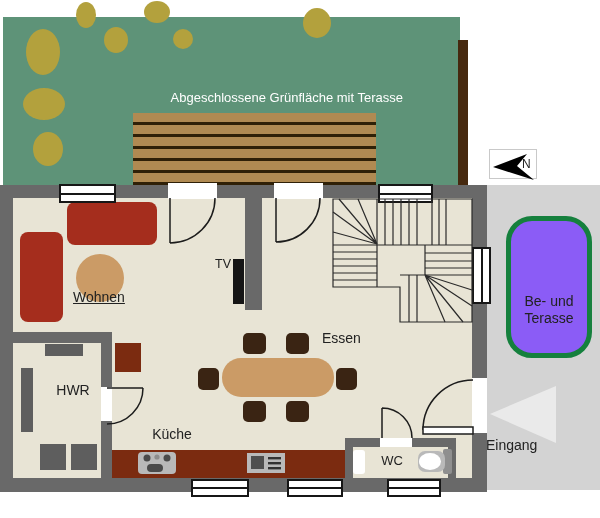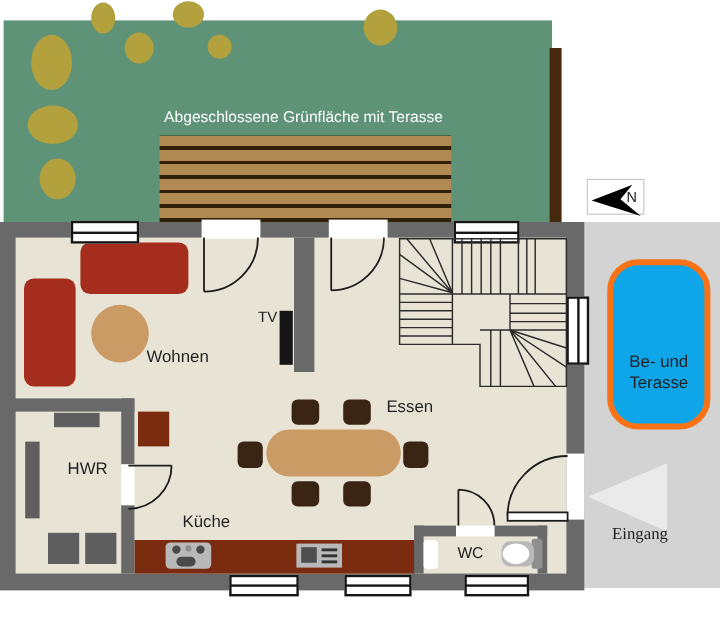--- a/index.html
+++ b/index.html
@@ -31,45 +31,45 @@
   <div class="bush" style="left:104px;top:27px;width:24px;height:26px;"></div>
   <div class="bush" style="left:144px;top:1px;width:26px;height:22px;"></div>
   <div class="bush" style="left:173px;top:29px;width:20px;height:20px;"></div>
   <div class="bush" style="left:23px;top:88px;width:42px;height:32px;"></div>
   <div class="bush" style="left:33px;top:132px;width:30px;height:34px;"></div>
   <div class="bush" style="left:303px;top:8px;width:28px;height:30px;"></div>
 
   <div class="abs" style="left:133px;top:113px;width:243px;height:72px;
               background:repeating-linear-gradient(180deg,#b08a52 0 9px,#2f2007 9px 12px);"></div>
 
-  <div class="lbl" style="left:103px;top:89px;width:300px;text-align:center;color:#fff;font-size:13px;">Abgeschlossene Grünfläche mit Terasse</div>
+  <div class="lbl" style="left:103px;top:89px;width:300px;text-align:right;color:#fff;font-size:13px;">Abgeschlossene Grünfläche mit Terasse</div>
 
   <div class="abs" style="left:458px;top:40px;width:10px;height:145px;background:#46290f;"></div>
 
   <div class="abs" style="left:489px;top:149px;width:48px;height:30px;background:#fff;border:1px solid #c9c9c9;">
     <svg width="48" height="30" viewBox="0 0 48 30">
       <polygon points="3,17 37,4 27,16 44,30" fill="#000"></polygon>
     </svg>
     <span class="lbl" style="left:32px;top:6px;font-size:12px;">N</span>
   </div>
 
   <div class="abs" style="left:487px;top:185px;width:113px;height:305px;background:#d3d3d3;"></div>
 
-  <div class="abs" style="left:506px;top:216px;width:86px;height:142px;border:5px solid #f97316;border-radius:26px;background:#0ea5e9;">
+  <div class="abs" style="left:506px;top:216px;width:86px;height:142px;border:5px solid #15803d;border-radius:26px;background:#8b5cf6;">
     <div class="lbl" style="left:0;top:72px;width:76px;text-align:center;">
       <span>Be- und</span><br>
       <span>Terasse</span>
     </div>
   </div>
 
   <svg class="abs" style="left:488px;top:384px;" width="70" height="62" viewBox="0 0 70 62">
     <polygon points="2,30 68,2 68,59" fill="#eaeaea"></polygon>
   </svg>
 
-  <div class="lbl" style="left:510px;top:437px;font-family:Liberation Serif, serif;">Eingang</div>
+  <div class="lbl" style="left:486px;top:437px;">Eingang</div>
 
   <div class="abs" style="left:0;top:185px;width:487px;height:307px;background:#696969;"></div>
   <div class="abs" style="left:13px;top:198px;width:459px;height:280px;background:#e8e4d5;"></div>
 
   <div class="abs" style="left:67px;top:202px;width:90px;height:43px;background:#a52d1d;border-radius:8px;"></div>
   <div class="abs" style="left:20px;top:232px;width:43px;height:90px;background:#a52d1d;border-radius:8px;"></div>
   <div class="abs" style="left:76px;top:254px;width:48px;height:48px;border-radius:50%;background:#cb9b66;"></div>
   <div class="abs" style="left:233px;top:259px;width:11px;height:45px;background:#151515;"></div>
 
   <div class="hwr-f" style="left:45px;top:344px;width:38px;height:12px;"></div>
@@ -148,21 +148,21 @@
     <g stroke="#1c1c1c" stroke-width="1.5" fill="none">
       <path d="M170,198 V243 M170,243 A45,45 0 0 0 215,198"></path>
       <path d="M276,198 V242 M276,242 A44,44 0 0 0 320,198"></path>
       <path d="M107,388 H143 M143,388 A36,36 0 0 1 107,424"></path>
       <path d="M382,438 V408 M382,408 A30,30 0 0 1 412,438"></path>
       <path d="M423,430 A50,50 0 0 1 473,380"></path>
       <rect x="423" y="427" width="50" height="7" fill="#fff"></rect>
     </g>
   </svg>
 
-  <div class="lbl" style="left:73px;top:289px;width:150px;text-align:center;">
+  <div class="lbl" style="left:73px;top:289px;width:150px;text-decoration:underline;">
     <span>Wohnen</span><br>
   </div>
   <div class="lbl" style="left:205px;top:256px;width:26px;text-align:right;font-size:12.5px;">TV</div>
   <div class="lbl" style="left:322px;top:330px;width:60px;text-align:left;">Essen</div>
   <div class="lbl" style="left:43px;top:382px;width:60px;text-align:center;">HWR</div>
   <div class="lbl" style="left:142px;top:426px;width:60px;text-align:center;">Küche</div>
   <div class="lbl" style="left:372px;top:452px;width:40px;text-align:center;font-size:13px;">WC</div>
 
 </div>
 

